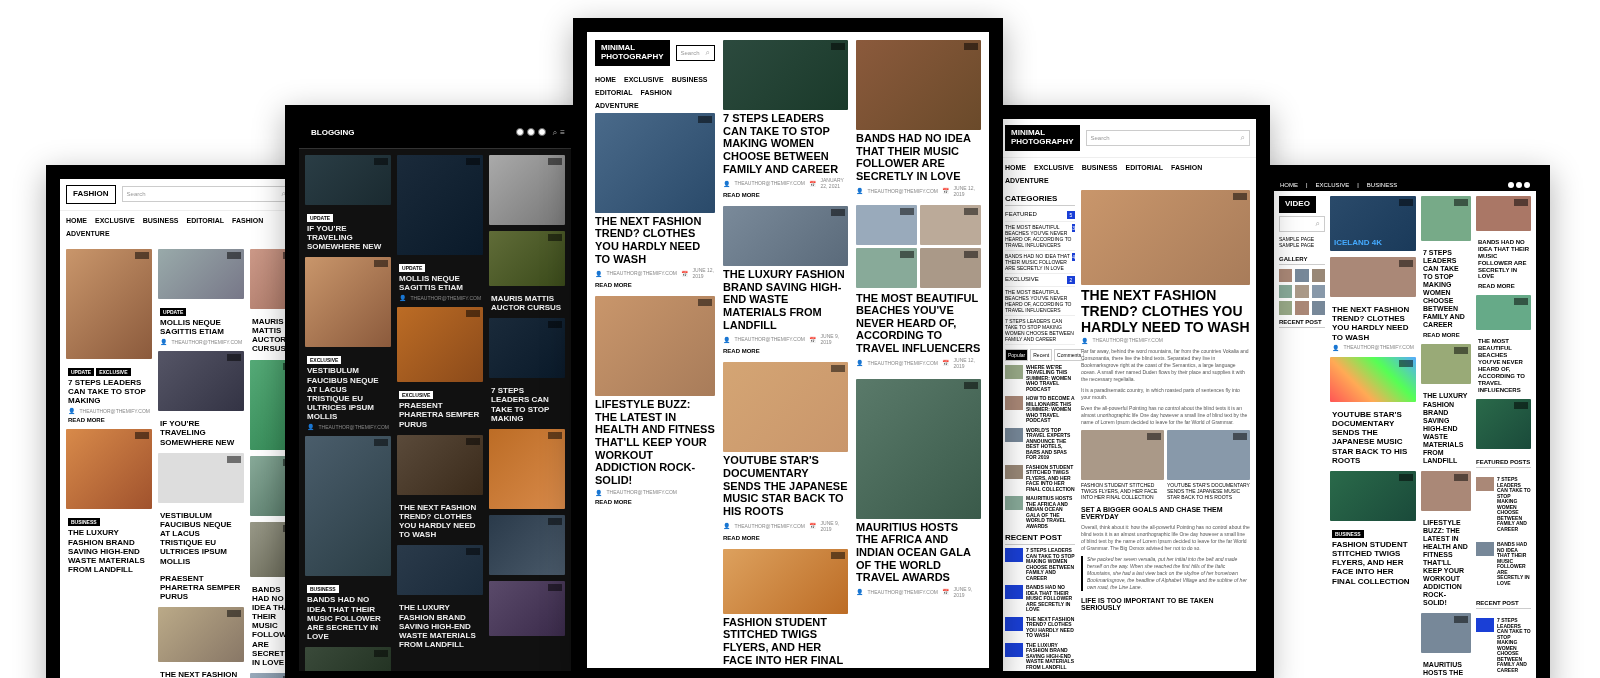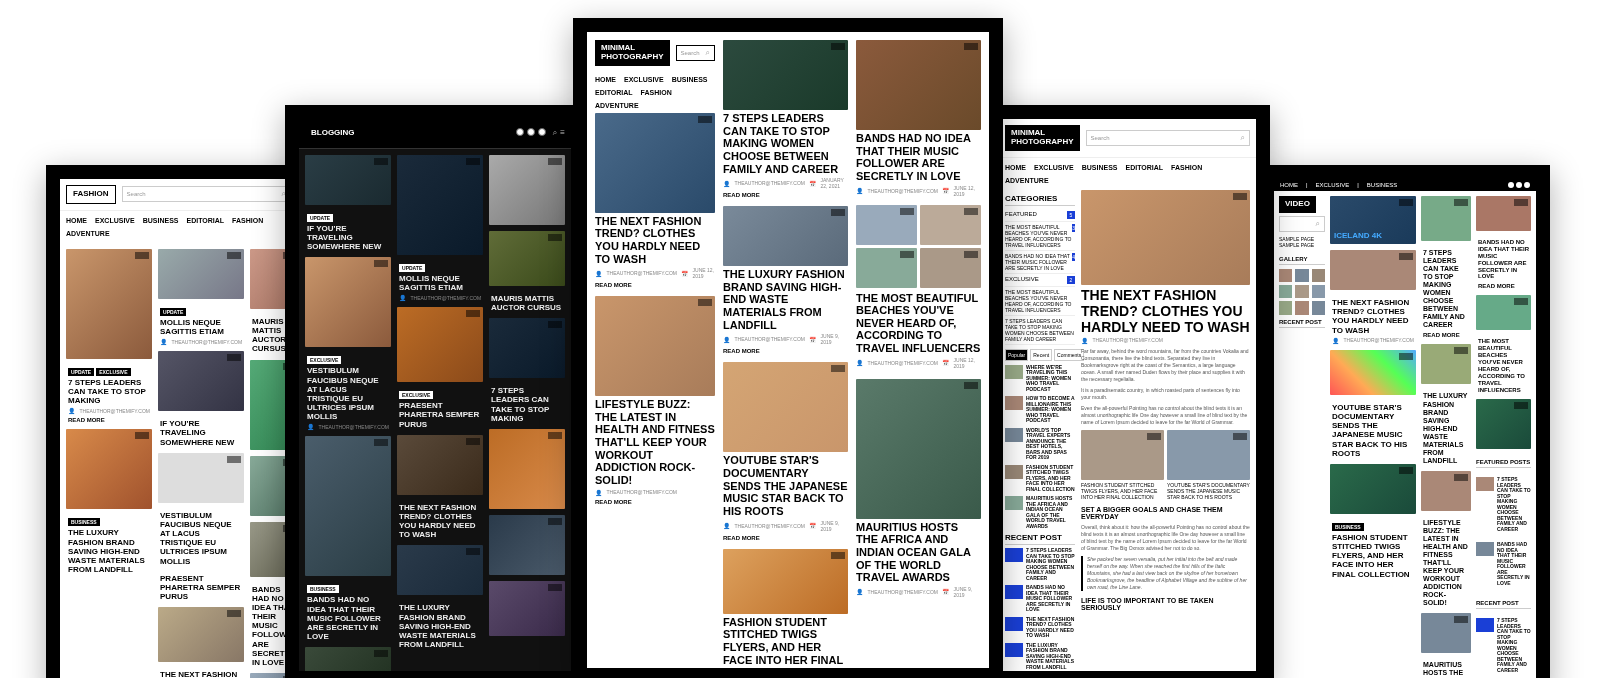--- a/index.html
+++ b/index.html
@@ -491,21 +491,21 @@
      <div class="gc" style="background:#8a9;"></div>
               <div class="gc" style="background:#a98;"></div>
               <div class="gc" style="background:#89a;"></div>
      <div class="gc" style="background:#9a8;"></div>
               <div class="gc" style="background:#a87;"></div>
               <div class="gc" style="background:#789;"></div>
     </div>
     <div class="side-h" style="font-size:6px;">RECENT POST</div>
    </div>
    <div class="col" style="flex:1;">
-    <div class="thumb" style="height:48px;background:linear-gradient(135deg,#2a4a6a,#1a3a5a);position:relative;text-align:right;">
+    <div class="thumb" style="height:55px;background:linear-gradient(135deg,#2a4a6a,#1a3a5a);position:relative;text-align:right;">
      <span style="position:absolute;left:4px;bottom:4px;color:#4af;font-weight:700;font-size:8px;">ICELAND 4K</span>
     </div>
     <div class="thumb" style="height:40px;background:#a87;"></div>
     <div class="card">
               <div class="title">THE NEXT FASHION TREND? CLOTHES YOU HARDLY NEED TO WASH</div>
               <div class="meta">
                 <span class="ico">👤</span>
                 <span>THEAUTHOR@THEMIFY.COM</span>
               </div>
             </div>

